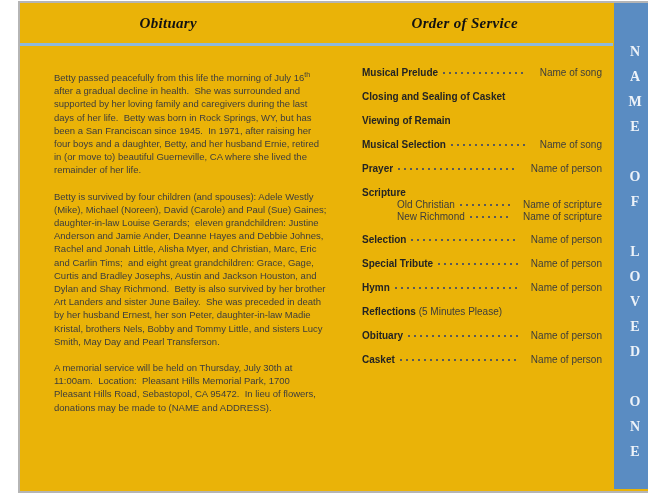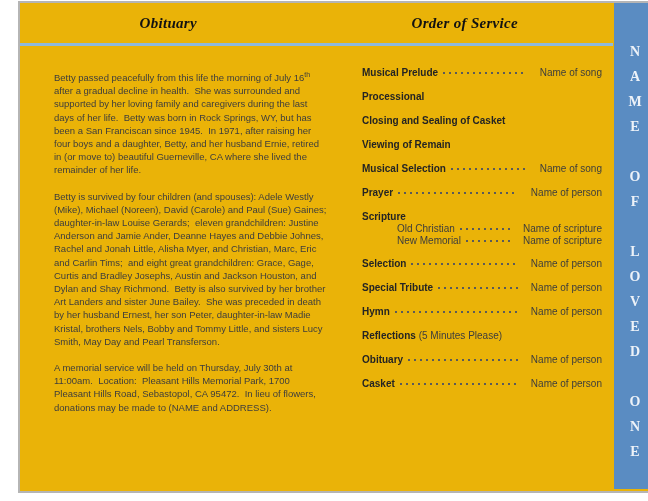--- a/index.html
+++ b/index.html
@@ -123,25 +123,20 @@
   <div class="service-col">
       <div class="service-row">
         <div class="service-line">
           <span class="service-label">Musical Prelude</span>
           <span class="leader"></span>
           <span class="service-value">Name of song</span>
         </div>
       </div>
       <div class="service-row">
         <div class="service-line">
-          <span class="service-label">Processional</span>
-        </div>
-      </div>
-      <div class="service-row">
-        <div class="service-line">
           <span class="service-label">Closing and Sealing of Casket</span>
         </div>
       </div>
       <div class="service-row">
         <div class="service-line">
           <span class="service-label">Viewing of Remain</span>
         </div>
       </div>
       <div class="service-row">
         <div class="service-line">
@@ -160,21 +155,21 @@
       <div class="service-row">
         <div class="service-line">
           <span class="service-label">Scripture</span>
         </div>
         <div class="service-subline">
           <span class="sub-label">Old Christian</span>
           <span class="leader"></span>
           <span class="service-value">Name of scripture</span>
         </div>
         <div class="service-subline">
-          <span class="sub-label">New Memorial</span>
+          <span class="sub-label">New Richmond</span>
           <span class="leader"></span>
           <span class="service-value">Name of scripture</span>
         </div>
       </div>
       <div class="service-row">
         <div class="service-line">
           <span class="service-label">Selection</span>
           <span class="leader"></span>
           <span class="service-value">Name of person</span>
         </div>

